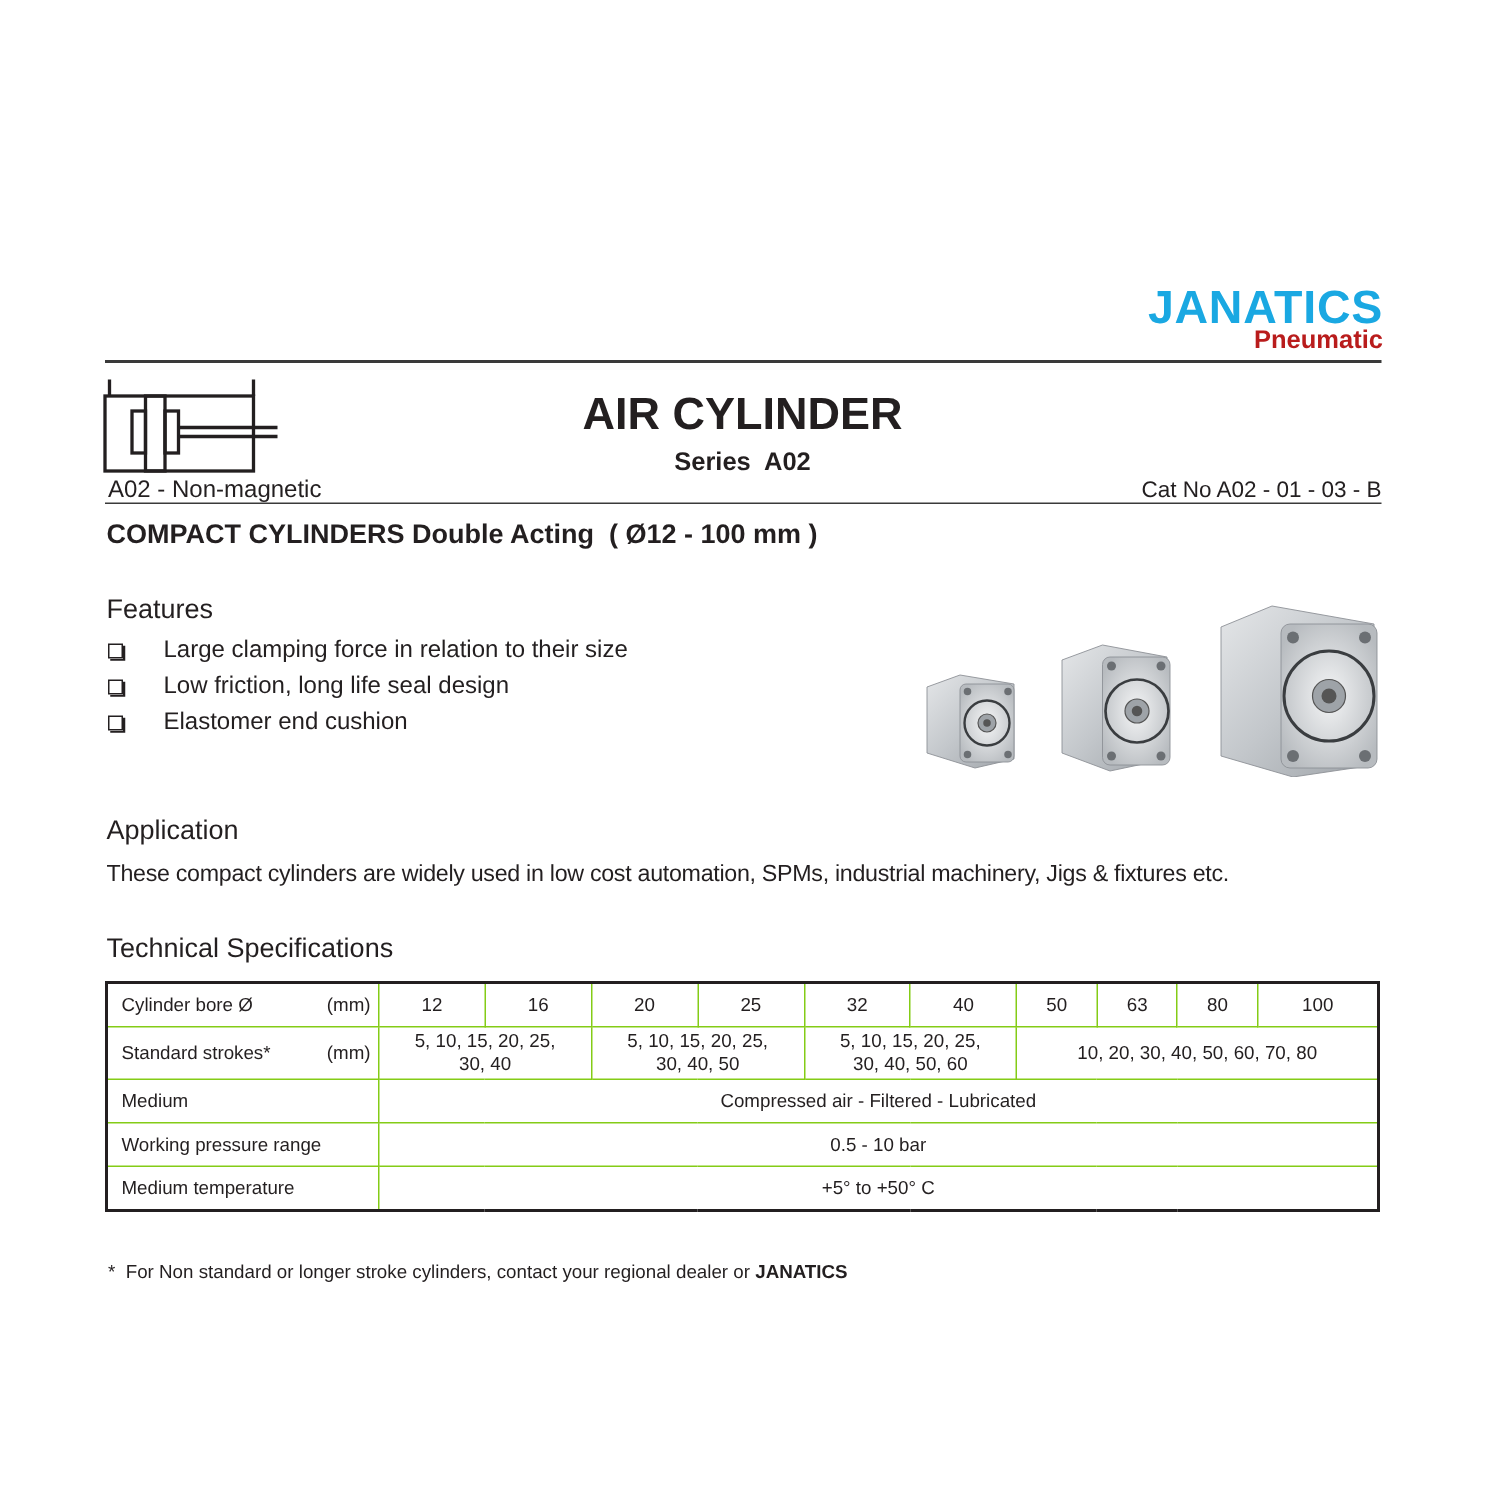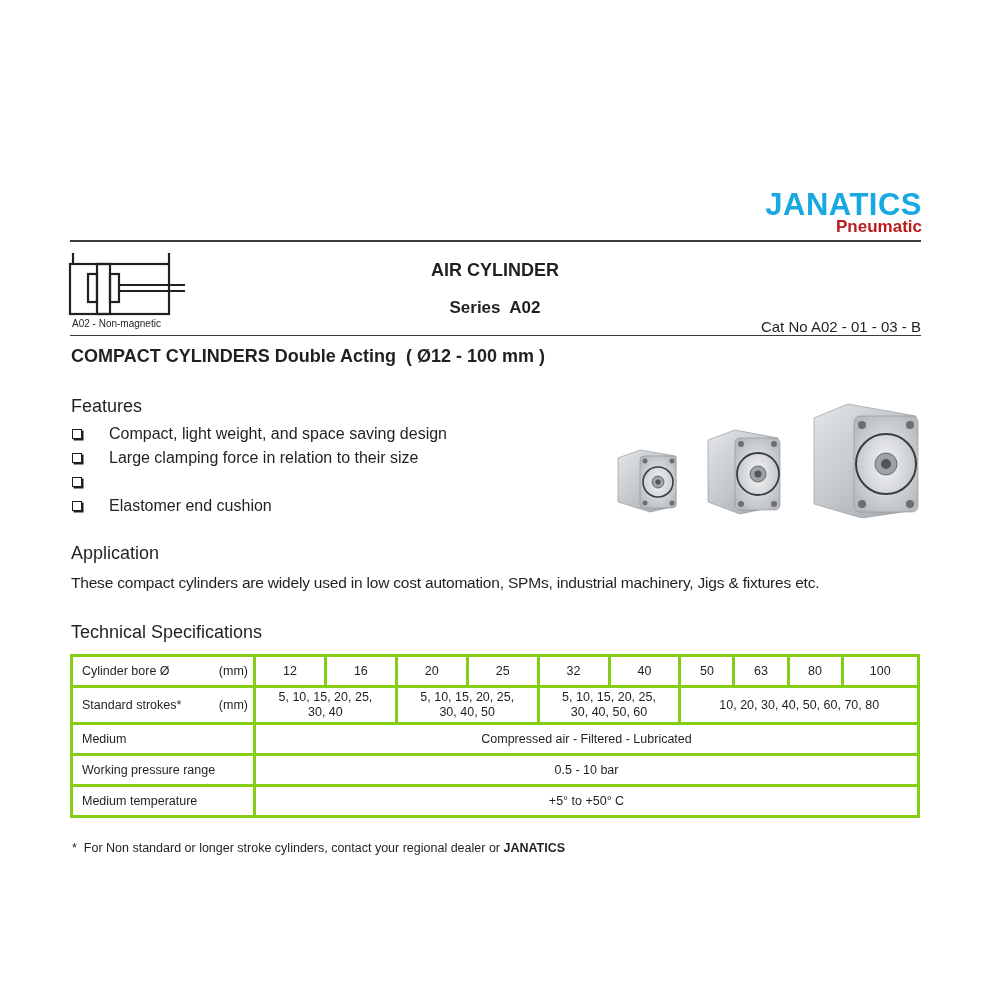--- a/index.html
+++ b/index.html
@@ -8,23 +8,23 @@
     .abs { position: absolute; }
 
     .brand { left: 716px; top: 190px; width: 206px; text-align: right; }
     .brand-name { font-family: "Liberation Sans", sans-serif; font-weight: bold; font-size: 31px;
                   color: #1aa8e2; letter-spacing: 0.5px; line-height: 30px; }
     .brand-sub { font-weight: bold; font-size: 17px; color: #b91c1c; line-height: 18px; margin-top: -2px; }
 
     .rule { height: 0; border-top: 2px solid #3a3a3a; }
 
     .diagram { left: 68px; top: 248px; width: 125px; height: 70px; }
-    .diag-label { left: 72px; top: 318px; font-size: 10px; color: #231f20; }
-
-    .title { left: 350px; top: 260px; width: 290px; text-align: center; font-weight: bold; font-size: 18px; }
+    .diag-label { left: 72px; top: 318px; font-size: 16px; color: #231f20; }
+
+    .title { left: 350px; top: 260px; width: 290px; text-align: center; font-weight: bold; font-size: 30px; }
     .series { left: 400px; top: 298px; width: 190px; text-align: center; font-weight: bold; font-size: 17px; }
     .catno { left: 640px; top: 318px; width: 281px; text-align: right; font-size: 15px; }
 
     .subtitle { left: 71px; top: 346px; font-weight: bold; font-size: 18px; }
 
     .h2 { font-weight: normal; font-size: 18px; }
     .features-h { left: 71px; top: 396px; }
     .features { left: 71px; top: 422px; margin: 0; padding: 0; list-style: none; }
     .features li { display: flex; align-items: center; height: 24px; font-size: 16px; }
     .checkbox { display: inline-block; width: 8px; height: 8px; border: 1.3px solid #231f20;
@@ -32,21 +32,21 @@
 
     .photo { left: 610px; top: 398px; width: 310px; height: 120px; }
 
     .app-h { left: 71px; top: 543px; }
     .app-text { left: 71px; top: 574px; font-size: 15.5px; letter-spacing: -0.2px; }
 
     .spec-h { left: 71px; top: 622px; }
 
     table.spec { position: absolute; left: 70px; top: 654px; width: 850px; border-collapse: collapse;
                  font-size: 12.5px; color: #231f20; border: 2px solid #231f20; }
-    table.spec td { border: 3px solid #84cc16; padding: 0; text-align: center; vertical-align: middle; }
+    table.spec td { border: 1px solid #84cc16; padding: 0; text-align: center; vertical-align: middle; }
     table.spec td.label { text-align: left; padding-left: 9px; width: 171px; }
     .label-inner { display: flex; justify-content: space-between; padding-right: 5px; }
     tr.r1 td { height: 28px; }
     tr.r2 td { height: 34px; line-height: 15px; }
     tr.rn td { height: 28px; }
 
     .footnote { left: 72px; top: 841px; font-size: 12.5px; }
     .footnote b { font-weight: bold; }
   </style>
 </head>
@@ -78,28 +78,25 @@
 <div class="abs catno">Cat No A02 - 01 - 03 - B</div>
 
 <div class="abs rule" style="left:70px; top:335px; width:851px; border-top-width:1.5px;"></div>
 
 <div class="abs subtitle" style="white-space:pre;">COMPACT CYLINDERS Double Acting  ( Ø12 - 100 mm )</div>
 
 <div class="abs h2 features-h">Features</div>
 <ul class="abs features">
   <li>
       <span class="checkbox"></span>
-      <span>Compact, light weight, and space saving design</span>
-    </li>
-  <li>
-      <span class="checkbox"></span>
       <span>Large clamping force in relation to their size</span>
     </li>
   <li>
       <span class="checkbox"></span>
+      <span>Low friction, long life seal design</span>
     </li>
   <li>
       <span class="checkbox"></span>
       <span>Elastomer end cushion</span>
     </li>
 </ul>
 
 <svg class="abs photo" viewBox="0 0 310 120" aria-label="Three compact air cylinders in small, medium and large sizes">
   <defs>
     <linearGradient id="metal" x1="0" y1="0" x2="1" y2="1">

